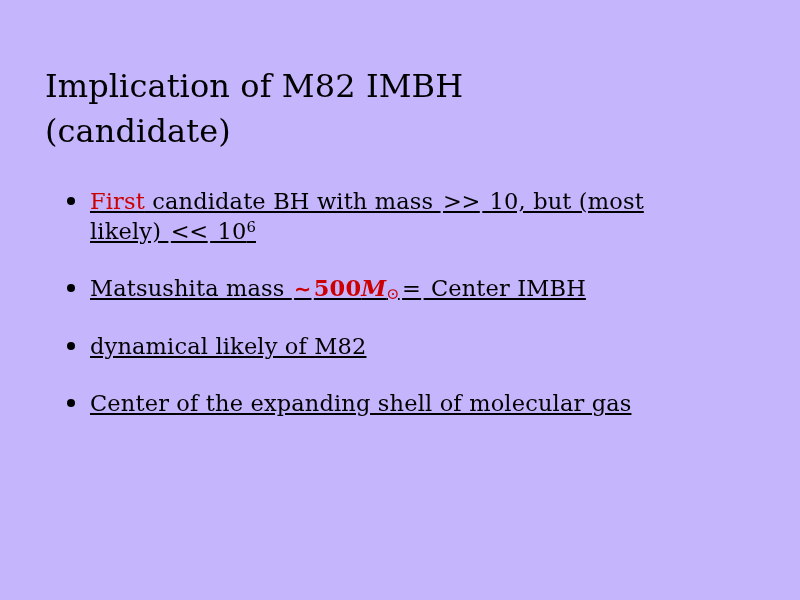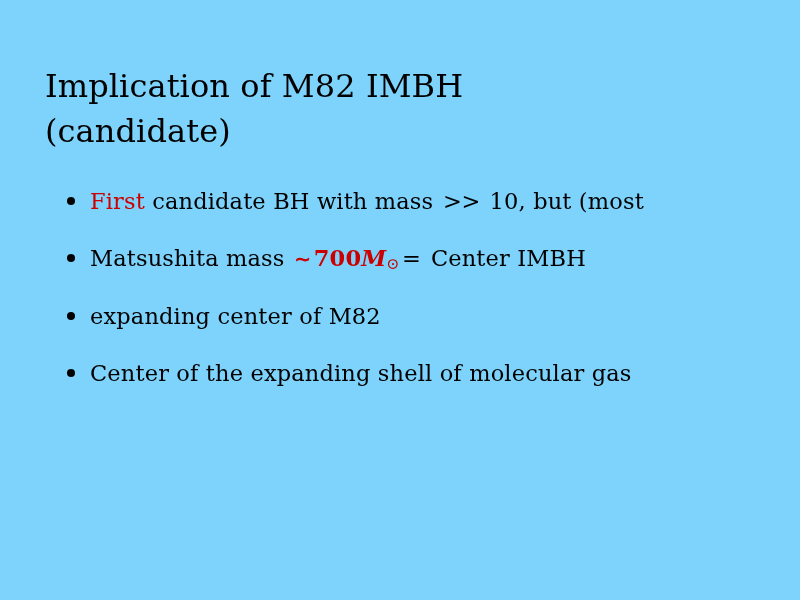--- a/index.html
+++ b/index.html
@@ -15,21 +15,21 @@
     overflow: hidden;
     position: relative;
     -webkit-font-smoothing: antialiased;
   }
 
   #slide {
     position: absolute;
     left: 0; top: 0;
     width: 800px;
     height: 600px;
-    background: #7dd3fc;
+    background: #c4b5fd;
   }
 
   
   #slide-title {
     position: absolute;
     left: 45px;
     top: 64px;
     width: 700px;
     font-size: 32px;
     line-height: 45px;
@@ -61,20 +61,21 @@
     left: 4px;
     top: 11px;
     width: 8px;
     height: 8px;
     border-radius: 50%;
     background: #000000;
   }
 
   .bullet-text {
     display: block;
+    text-decoration: underline;
   }
 
   
   .bullet-line2 {
     display: block;
   }
 
   
   .hl-red {
     color: #CC0000;
@@ -119,31 +120,31 @@
 
 <div id="slide">
 
   <div id="slide-title">Implication of M82 IMBH
 (candidate)</div>
 
   <div id="bullet-list">
 
     <div class="bullet-item">
       <span class="bullet-marker"></span>
-      <span class="bullet-text"><span class="hl-red">First</span><span> candidate BH with mass </span><span class="rel gg">&gt;&gt;</span><span> 10, but (most</span></span>
+      <span class="bullet-text"><span class="hl-red">First</span><span> candidate BH with mass </span><span class="rel gg">&gt;&gt;</span><span> 10, but (most</span><span class="bullet-line2"><span>likely) </span><span class="rel gg">&lt;&lt;</span><span> 10</span><sup class="exp">6</sup></span></span>
     </div>
 
     <div class="bullet-item">
       <span class="bullet-marker"></span>
-      <span class="bullet-text"><span>Matsushita mass </span><span class="mathbf-red tilde-op rel">∼</span><span class="mathbf-red">700</span><span class="mathbf-red math-it">M</span><sub class="sun mathbf-red">⊙</sub><span class="rel">=</span><span> Center IMBH</span></span>
+      <span class="bullet-text"><span>Matsushita mass </span><span class="mathbf-red tilde-op rel">∼</span><span class="mathbf-red">500</span><span class="mathbf-red math-it">M</span><sub class="sun mathbf-red">⊙</sub><span class="rel">=</span><span> Center IMBH</span></span>
     </div>
 
     <div class="bullet-item">
       <span class="bullet-marker"></span>
-      <span class="bullet-text"><span class="bullet-line2">expanding center of M82</span></span>
+      <span class="bullet-text"><span class="bullet-line2">dynamical likely of M82</span></span>
     </div>
 
     <div class="bullet-item">
       <span class="bullet-marker"></span>
       <span class="bullet-text"><span>Center of the expanding shell of molecular gas</span></span>
     </div>
 
   </div>
 </div>
 

